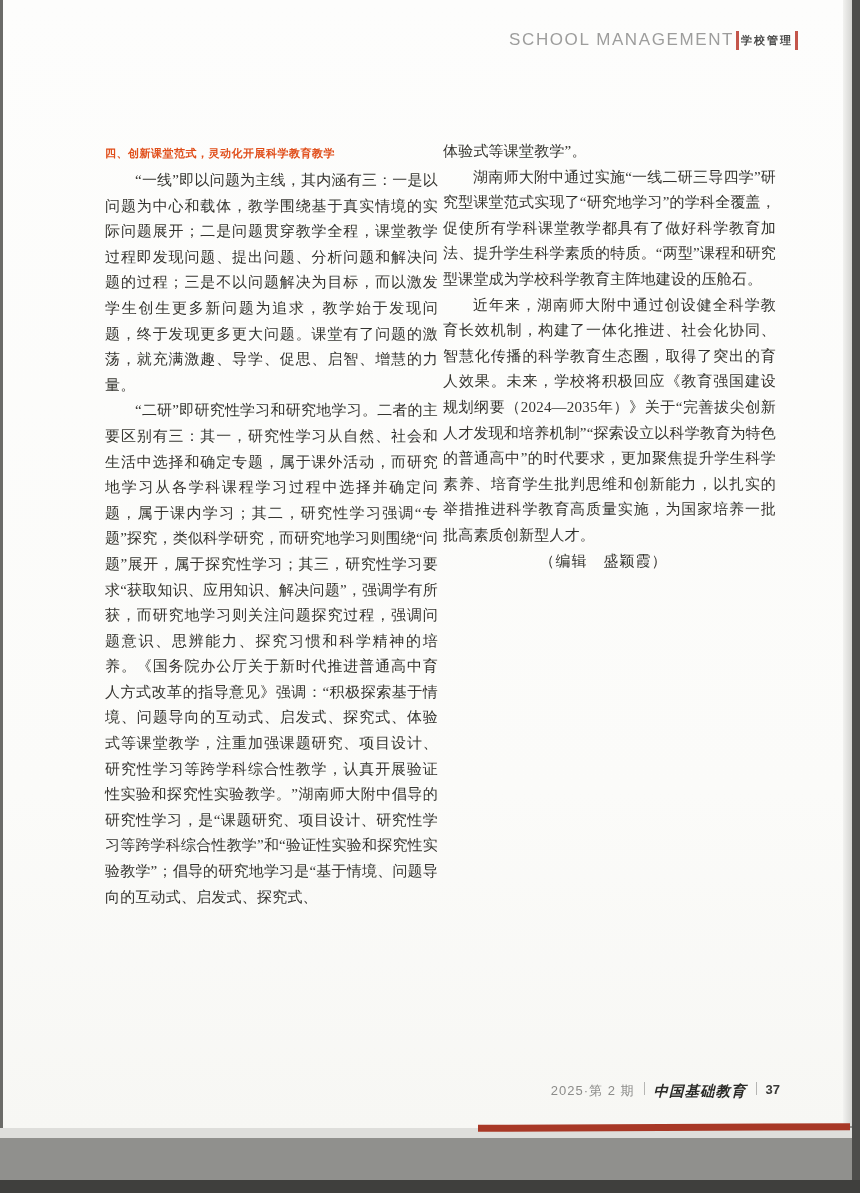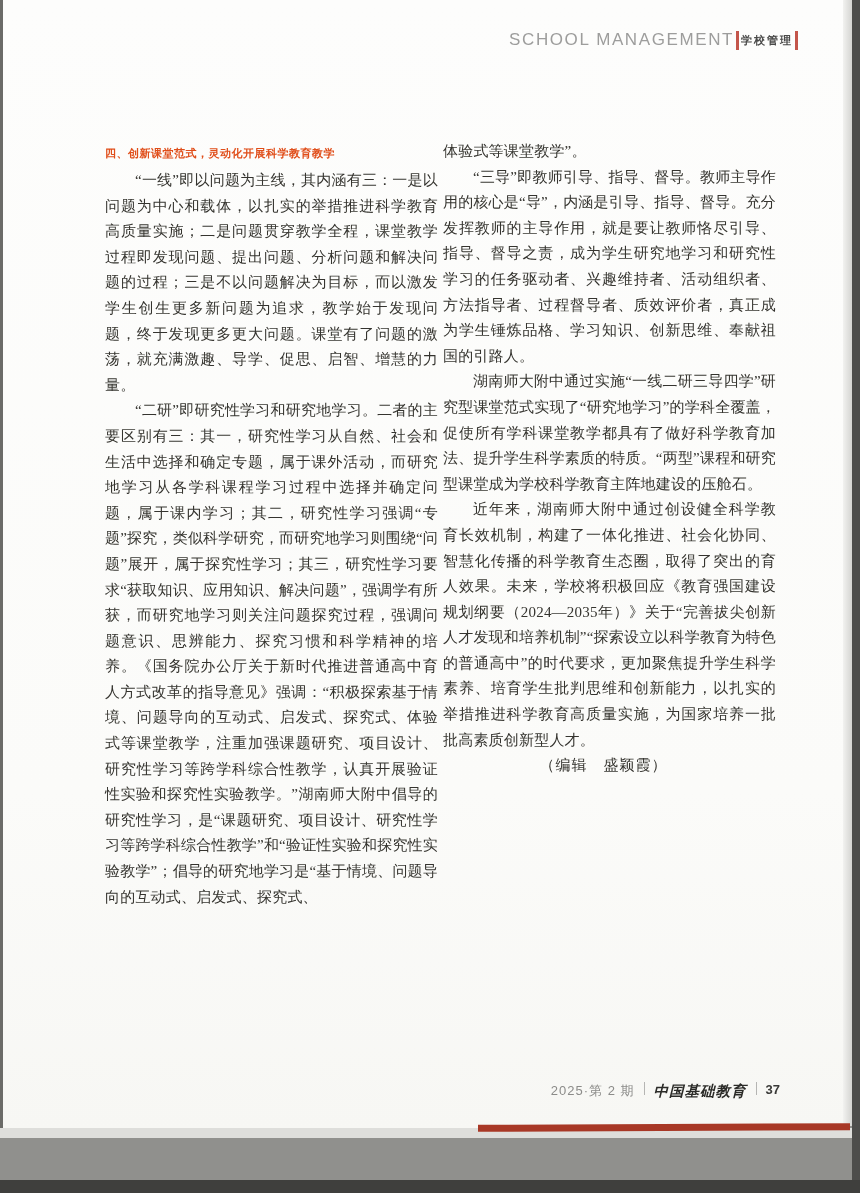--- a/index.html
+++ b/index.html
@@ -77,27 +77,26 @@
 
 <div class="header">
   <span class="en">SCHOOL MANAGEMENT</span>
   <span class="vbar" id="hbar1" style="background: rgb(196, 86, 75);"></span>
   <span class="zh">学校管理</span>
   <span class="vbar" id="hbar2" style="background: rgb(196, 86, 75);"></span>
 </div>
 
 <div class="col col-left">
   <h2 class="section-title" id="section-title" style="color: rgb(224, 78, 26);">四、创新课堂范式，灵动化开展科学教育教学</h2>
-  <p>“一线”即以问题为主线，其内涵有三：一是以问题为中心和载体，以扎实的举措推进科学教育高质量实施；二是问题贯穿教学全程，课堂教学过程即发现问题、提出问题、分析问题和解决问题的过程；三是不以问题解决为目标，而以激发学生创生更多新问题为追求，教学始于发现问题，终于发现更多更大问题。课堂有了问题的激荡，就充满激趣、导学、促思、启智、增慧的力量。</p>
+  <p>“一线”即以问题为主线，其内涵有三：一是以问题为中心和载体，教学围绕基于真实情境的实际问题展开；二是问题贯穿教学全程，课堂教学过程即发现问题、提出问题、分析问题和解决问题的过程；三是不以问题解决为目标，而以激发学生创生更多新问题为追求，教学始于发现问题，终于发现更多更大问题。课堂有了问题的激荡，就充满激趣、导学、促思、启智、增慧的力量。</p>
   <p>“二研”即研究性学习和研究地学习。二者的主要区别有三：其一，研究性学习从自然、社会和生活中选择和确定专题，属于课外活动，而研究地学习从各学科课程学习过程中选择并确定问题，属于课内学习；其二，研究性学习强调“专题”探究，类似科学研究，而研究地学习则围绕“问题”展开，属于探究性学习；其三，研究性学习要求“获取知识、应用知识、解决问题”，强调学有所获，而研究地学习则关注问题探究过程，强调问题意识、思辨能力、探究习惯和科学精神的培养。《国务院办公厅关于新时代推进普通高中育人方式改革的指导意见》强调：“积极探索基于情境、问题导向的互动式、启发式、探究式、体验式等课堂教学，注重加强课题研究、项目设计、研究性学习等跨学科综合性教学，认真开展验证性实验和探究性实验教学。”湖南师大附中倡导的研究性学习，是“课题研究、项目设计、研究性学习等跨学科综合性教学”和“验证性实验和探究性实验教学”；倡导的研究地学习是“基于情境、问题导向的互动式、启发式、探究式、</p>
 </div>
 
 <div class="col col-right">
   <p class="no-indent">体验式等课堂教学”。</p>
-  <p>“三导”即教师引导、指导、督导。教师主导作用的核心是“导”，内涵是引导、指导、督导。充分发挥教师的主导作用，就是要让教师恪尽引导、指导、督导之责，成为学生研究地学习和研究性学习的任务驱动者、兴趣维持者、活动组织者、方法指导者、过程督导者、质效评价者，真正成为学生锤炼品格、学习知识、创新思维、奉献祖国的引路人。</p>
   <p>湖南师大附中通过实施“一线二研三导四学”研究型课堂范式实现了“研究地学习”的学科全覆盖，促使所有学科课堂教学都具有了做好科学教育加法、提升学生科学素质的特质。“两型”课程和研究型课堂成为学校科学教育主阵地建设的压舱石。</p>
   <p>近年来，湖南师大附中通过创设健全科学教育长效机制，构建了一体化推进、社会化协同、智慧化传播的科学教育生态圈，取得了突出的育人效果。未来，学校将积极回应《教育强国建设规划纲要（2024—2035年）》关于“完善拔尖创新人才发现和培养机制”“探索设立以科学教育为特色的普通高中”的时代要求，更加聚焦提升学生科学素养、培育学生批判思维和创新能力，以扎实的举措推进科学教育高质量实施，为国家培养一批批高素质创新型人才。</p>
   <p class="editor-note">（编辑　盛颖霞）</p>
 </div>
 
 <div class="footer">
   <span class="issue">2025·第 2 期</span>
   <span class="fbar"></span>
   <span class="jname">中国基础教育</span>
   <span class="fbar"></span>

